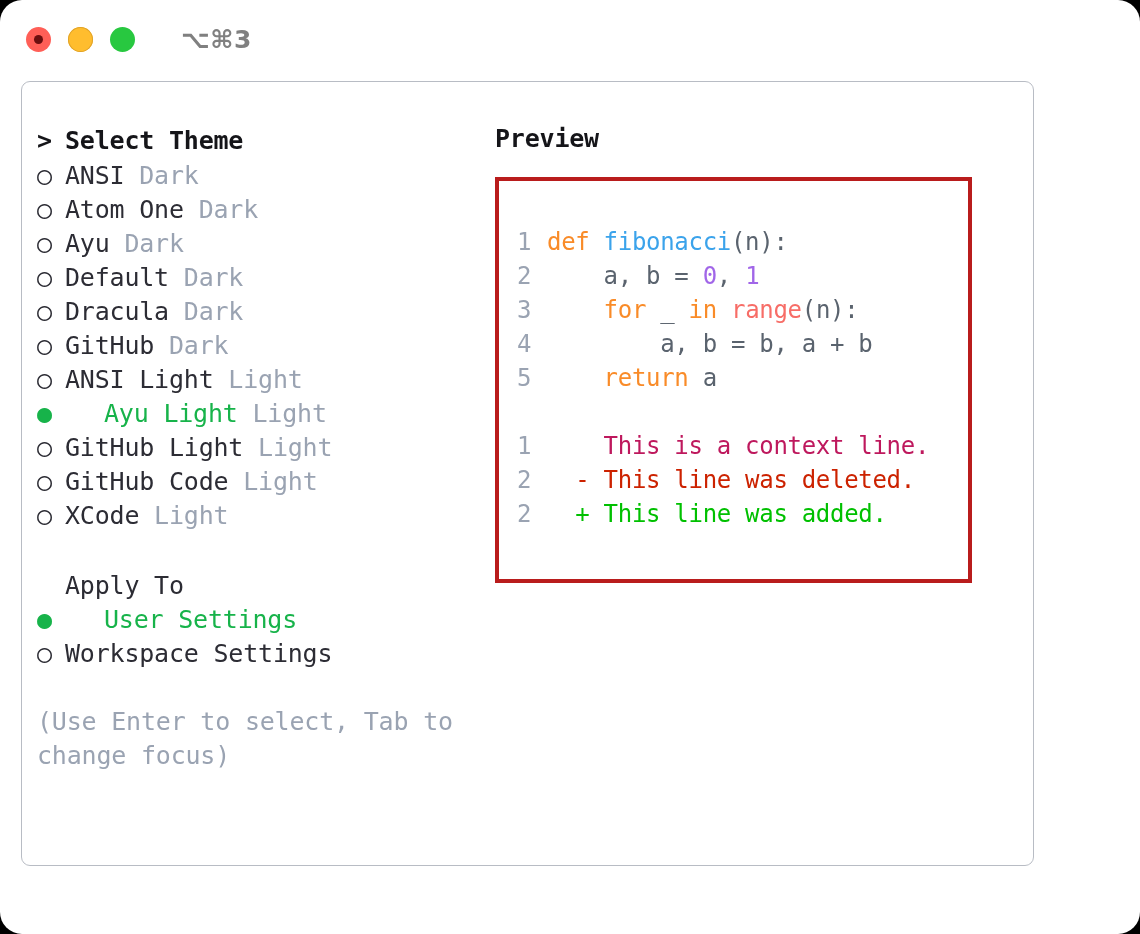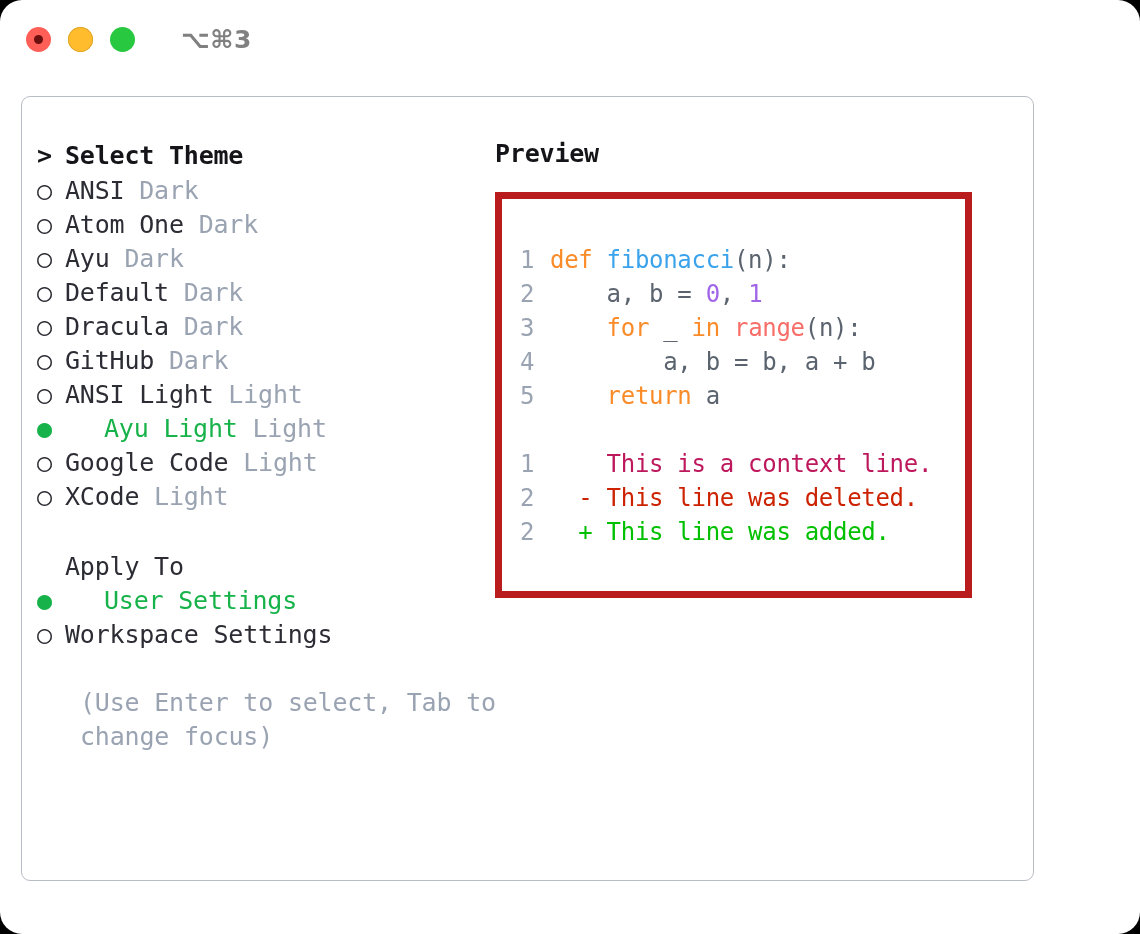--- a/index.html
+++ b/index.html
@@ -50,21 +50,21 @@
     font-size: 25px;
     font-weight: 700;
     color: #808080;
     letter-spacing: 0.5px;
     font-family: "DejaVu Sans", "Liberation Sans", sans-serif;
   }
 
   
   .panel {
     position: absolute;
-    left: 21px; top: 96px;
+    left: 21px; top: 81px;
     width: 1013px;
     height: 785px;
     border: 1px solid #b8bcc4;
     border-radius: 9px;
     background: #ffffff;
   }
 
   .panel-inner {
     display: flex;
     padding: 42px 0 0 0;
@@ -103,35 +103,34 @@
   .section-gap { height: 36px; }
   .hint-gap { height: 34px; }
 
   .hint {
     font-size: 25px;
     line-height: 34px;
     color: #9aa3b2;
     width: 420px;
     white-space: normal;
     letter-spacing: -0.2px;
-    margin-left: 43px;
   }
 
   
   .preview-title {
     font-size: 25px;
     font-weight: 700;
     color: #151519;
     letter-spacing: -0.2px;
     margin-bottom: 24px;
   }
   .preview-box {
     width: 477px;
     height: 406px;
-    border: 7px solid #b91c1c;
+    border: 4px solid #b91c1c;
     background: #ffffff;
     padding: 44px 0 0 18px;
   }
   .code-line {
     font-size: 24px;
     line-height: 34px;
     white-space: pre;
     letter-spacing: -0.3px;
   }
   .lineno {
@@ -176,21 +175,22 @@
         <div>
 
         <div class="row"><span class="gutter">○</span><span>ANSI</span><span class="label-dim"> Dark</span></div>
             <div class="row"><span class="gutter">○</span><span>Atom One</span><span class="label-dim"> Dark</span></div>
             <div class="row"><span class="gutter">○</span><span>Ayu</span><span class="label-dim"> Dark</span></div>
             <div class="row"><span class="gutter">○</span><span>Default</span><span class="label-dim"> Dark</span></div>
             <div class="row"><span class="gutter">○</span><span>Dracula</span><span class="label-dim"> Dark</span></div>
             <div class="row"><span class="gutter">○</span><span>GitHub</span><span class="label-dim"> Dark</span></div>
             <div class="row"><span class="gutter">○</span><span>ANSI Light</span><span class="label-dim"> Light</span></div>
             <div class="row"><span class="gutter marker-sel">●</span><span class="selected">Ayu Light</span><span class="label-dim"> Light</span></div>
-            <div class="row"><span class="gutter">○</span><span>Google Code</span><span class="label-dim"> Light</span></div>
+            <div class="row"><span class="gutter">○</span><span>GitHub Light</span><span class="label-dim"> Light</span></div>
+            <div class="row"><span class="gutter">○</span><span>GitHub Code</span><span class="label-dim"> Light</span></div>
             <div class="row"><span class="gutter">○</span><span>XCode</span><span class="label-dim"> Light</span></div>
           </div>
 
         <div class="section-gap"></div>
 
         <div class="row"><span class="gutter"></span><span>Apply To</span></div>
 
         <div>
 
         <div class="row"><span class="gutter marker-sel">●</span><span class="selected">User Settings</span></div>

